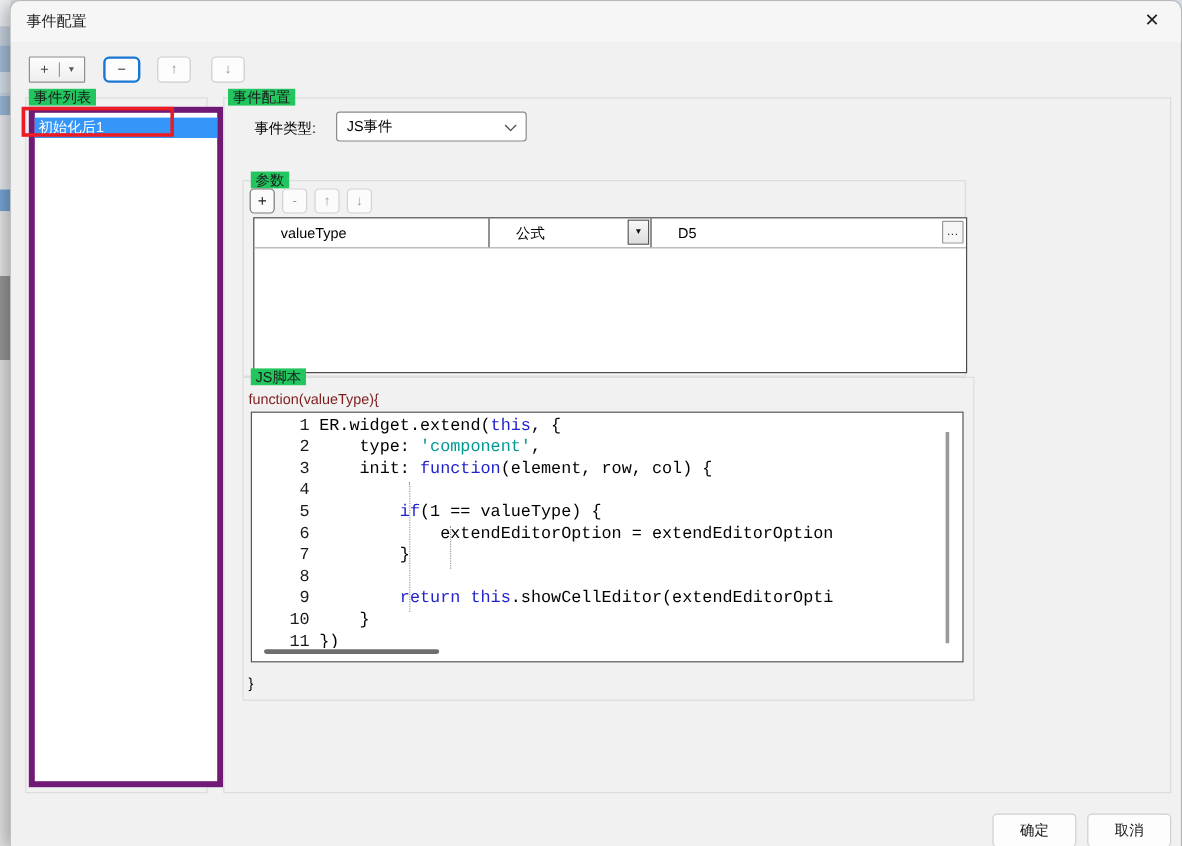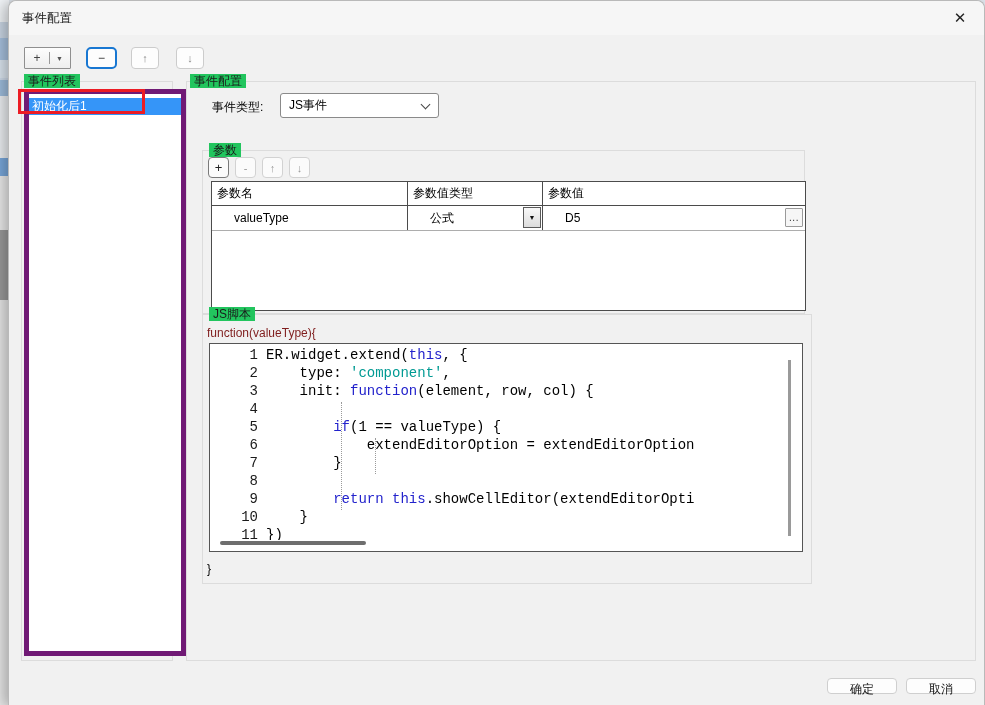--- a/index.html
+++ b/index.html
@@ -91,21 +91,21 @@
   .code-line{display:flex;height:18px;}
   .ln{width:56px;text-align:right;padding-right:8px;color:#1a1a1a;flex:none;}
   .code-text{white-space:pre;}
   .seg-p{color:#000;} .seg-k{color:var(--kw);} .seg-s{color:var(--str);}
   .guide{position:absolute;border-left:1px dotted #9a9a9a;width:0;}
   .g1{left:calc(64px + 8ch);top:56px;height:108px;}
   .g2{left:calc(64px + 12ch);top:92px;height:36px;}
   .hscroll{position:absolute;left:10px;top:197px;width:146px;height:4px;background:#6e6e6e;border-radius:2px;}
   .vscroll{position:absolute;right:11px;top:16px;width:3px;height:176px;background:#9a9a9a;}
 
-  .footer-btn{position:absolute;top:677px;width:70px;height:16px;background:#fdfdfd;border:1px solid #cfcfcf;
+  .footer-btn{position:absolute;top:677px;width:70px;height:28px;background:#fdfdfd;border:1px solid #cfcfcf;
     border-radius:4px;font-size:12px;color:#111;text-align:center;padding:0;line-height:20px;cursor:default;}
   .btn-ok{left:818px;} .btn-cancel{left:897px;}
 </style>
 </head>
 <body>
 
 <div class="bg-strip">
   <div class="bs1"></div>
     <div class="bs2"></div>
     <div class="bs3"></div>
@@ -154,25 +154,20 @@
     </div>
 
     <div class="group group-params">
       <span class="glabel">参数</span>
       <button class="p-btn p-add">+</button>
       <button class="p-btn p-rem">-</button>
       <button class="p-btn p-up">↑</button>
       <button class="p-btn p-down">↓</button>
 
       <div class="param-table">
-        <div class="pt-header">
-          <div class="hc c1">参数名</div>
-          <div class="hc c2">参数值类型</div>
-          <div class="hc c3">参数值</div>
-        </div>
         <div id="param-rows">
             <div class="pt-row">
               <div class="cell c1">valueType</div>
               <div class="cell c2"><span>公式</span><button class="dd-btn">▼</button></div>
               <div class="cell c3"><span>D5</span><button class="more-btn">...</button></div>
             </div>
           </div>
       </div>
     </div>
 

